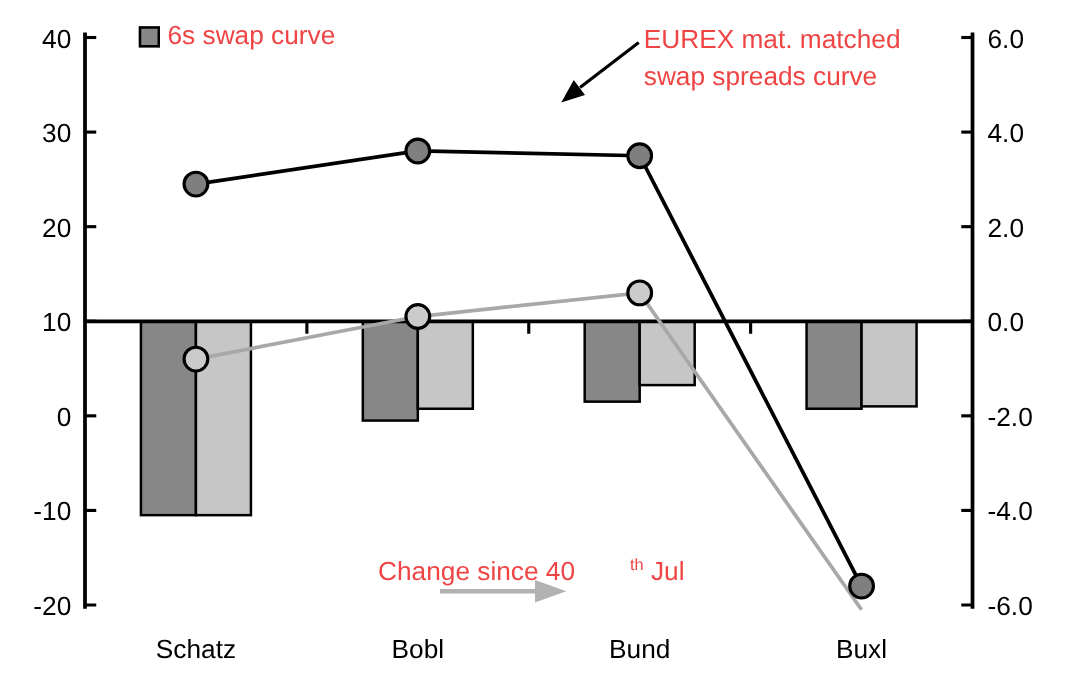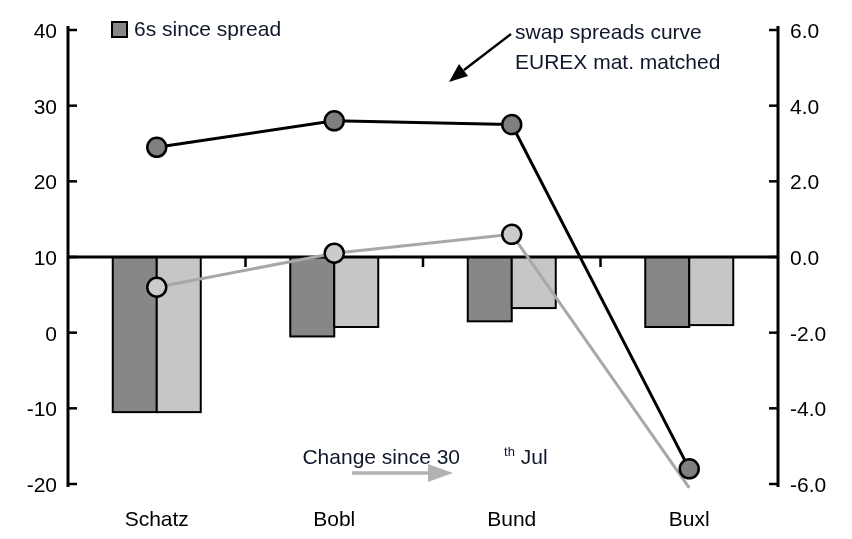--- a/index.html
+++ b/index.html
@@ -1,16 +1,16 @@
 <!DOCTYPE html>
 <html><head>
 <meta charset="utf-8">
 <style>
   html,body{margin:0;padding:0;background:#fff;}
-  .chart{position:relative;width:852px;height:539px;background:#fff;color:#0f172a;
+  .chart{position:relative;width:852px;height:539px;background:#fff;color:#ef4444;
          font-family:"Liberation Sans",sans-serif;overflow:hidden;}
   svg.plot{position:absolute;left:0;top:0;}
   text.tick{font-family:"Liberation Sans",sans-serif;font-size:21px;fill:#000;}
   .legend{position:absolute;left:111px;top:13px;}
   .legend-item{display:flex;align-items:center;height:32px;font-size:21px;}
   .swatch{width:13px;height:13px;border:2.5px solid #000;margin-right:6px;flex:0 0 auto;}
   .annot-eurex{position:absolute;left:515px;top:17px;font-size:21px;line-height:30px;white-space:nowrap;}
   .annot-change{position:absolute;left:283px;top:437px;width:284px;text-align:center;
                 font-size:21px;line-height:30px;white-space:nowrap;}
   .annot-change sup{font-size:13px;padding-left:44px;}
@@ -78,24 +78,24 @@
       <circle cx="689.25" cy="468.8666666666667" r="9.5" fill="#7f7f7f" stroke="#000000" stroke-width="2.5"></circle>
       <line x1="511" y1="34" x2="464" y2="70" stroke="#000000" stroke-width="2.5"></line>
       <polygon points="449,82 468,76 459,64" fill="#000000"></polygon>
       <line x1="352" y1="473" x2="430" y2="473" stroke="#b2b2b2" stroke-width="3.5"></line>
       <polygon points="428,464 428,482 453,473" fill="#b2b2b2"></polygon>
     </svg>
 
   <div class="legend">
     <div class="legend-item">
       <span class="swatch" style="background-color: rgb(135, 135, 135);"></span>
-      <span>6s since spread</span>
+      <span>6s swap curve</span>
     </div>
   </div>
 
   <div class="annot-eurex">
+    <div>EUREX mat. matched</div>
     <div>swap spreads curve</div>
-    <div>EUREX mat. matched</div>
   </div>
 
-  <div class="annot-change"><span>Change since 30</span><sup>th</sup><span> Jul</span></div>
+  <div class="annot-change"><span>Change since 40</span><sup>th</sup><span> Jul</span></div>
 
 </div>
 
 </body></html>

